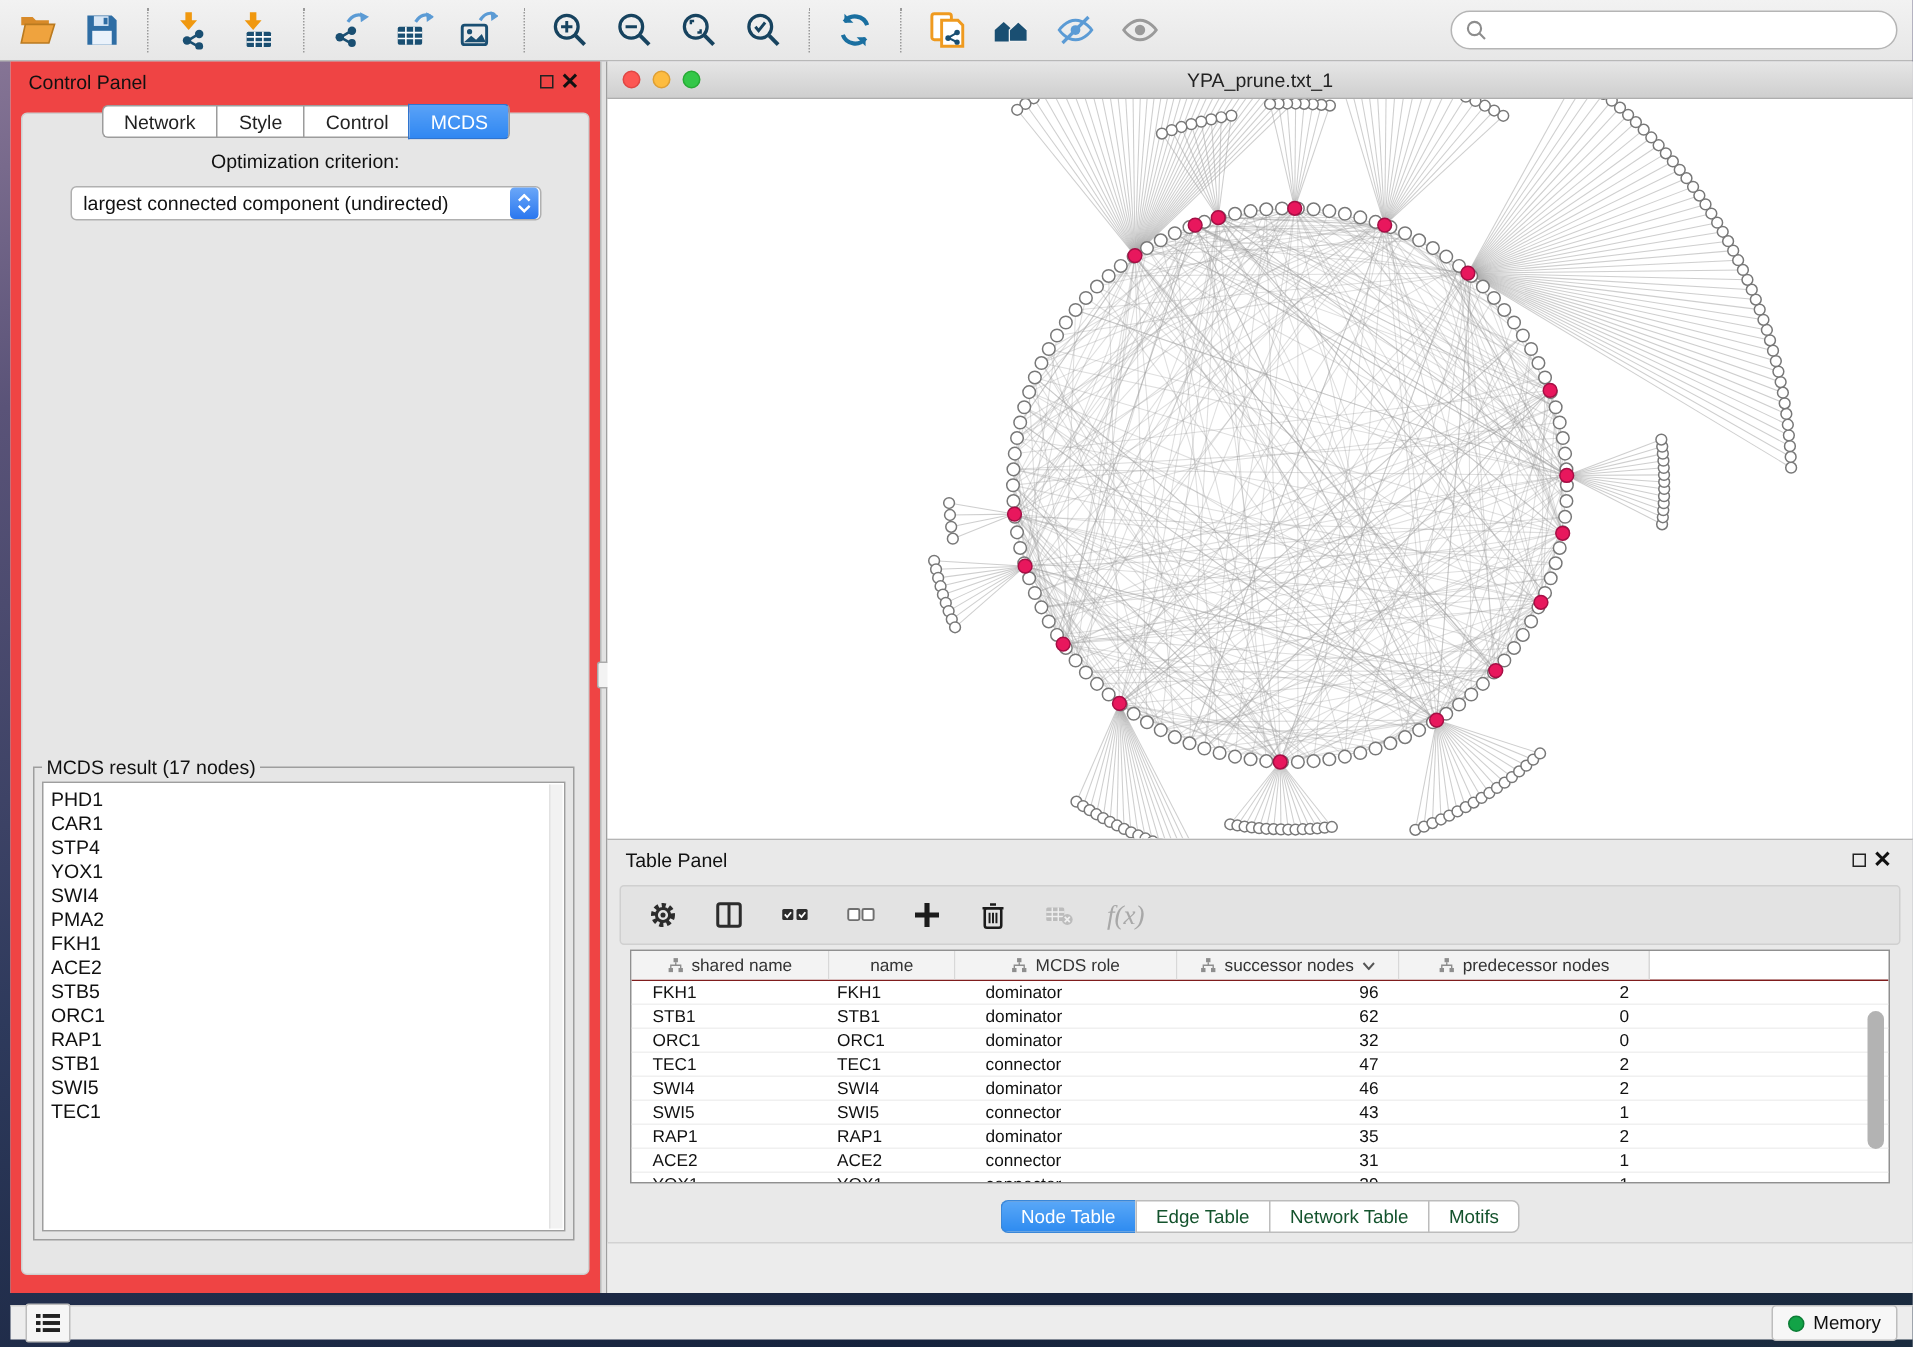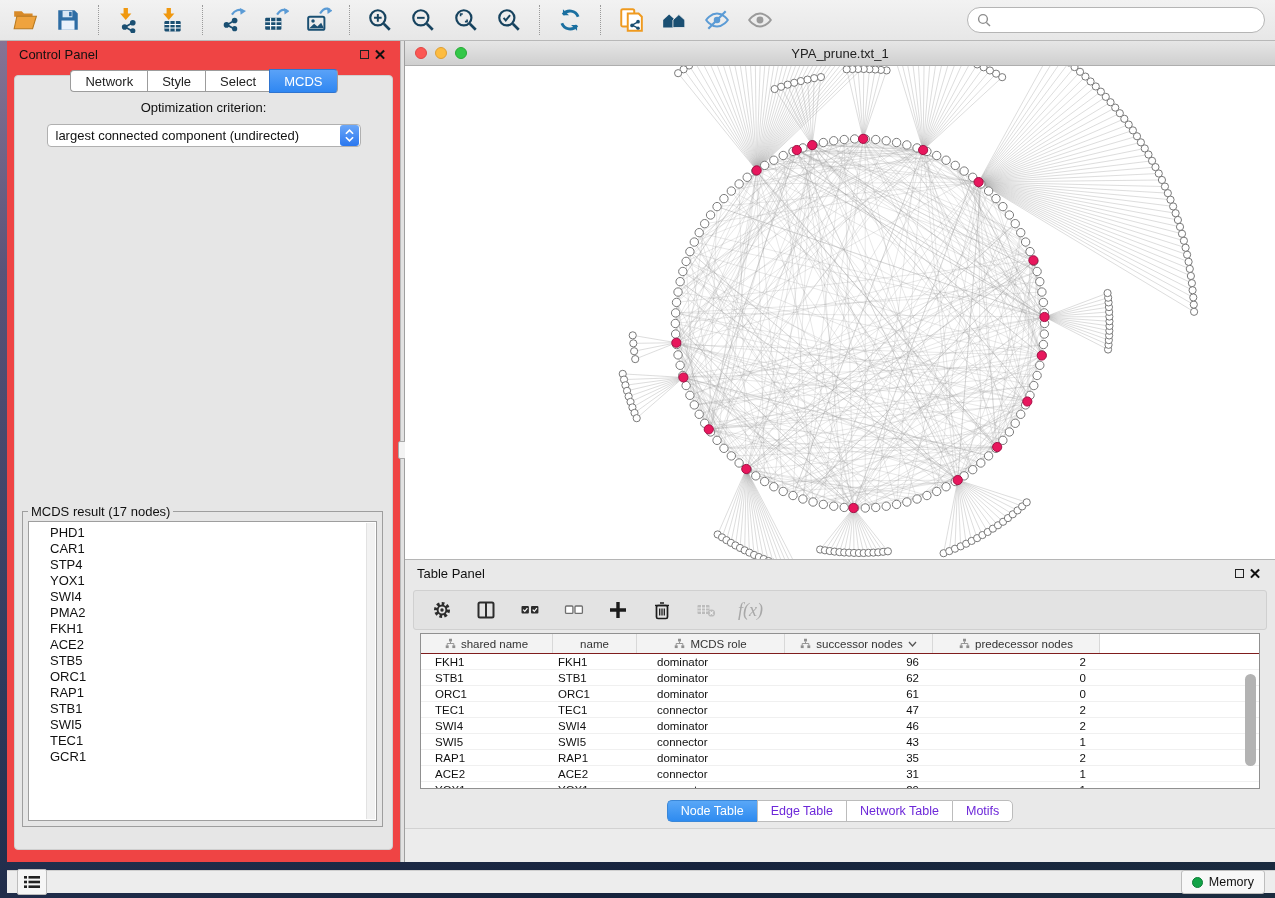--- a/index.html
+++ b/index.html
@@ -33,21 +33,21 @@
   .opt-label{text-align:center;margin-top:24px;font-size:13px;color:#111;}
   .select-box{width:314px;height:23px;margin:9px auto 0;background:#fff;border:1px solid #b0b0b0;border-radius:4px;display:flex;align-items:center;cursor:pointer;}
   .select-value{flex:1;font-size:13px;color:#111;padding-left:8px;white-space:nowrap;overflow:hidden;}
   .select-stepper{width:19px;height:21px;margin:0 1px;border-radius:3px;background:linear-gradient(#6ba7f8,#2a77ef);display:flex;flex-direction:column;align-items:center;justify-content:center;gap:1px;}
   .select-stepper svg{width:9px;height:6px;}
   .btn-row{display:flex;justify-content:center;gap:13px;margin-top:12px;}
   .push-btn{height:23px;padding:0 13px;background:linear-gradient(#ffffff,#f0f0f0);border:1px solid #8f8f8f;border-radius:4px;font-size:13px;color:#111;cursor:pointer;font-family:"Liberation Sans",sans-serif;}
   .push-btn.focused{box-shadow:0 0 0 3px rgba(110,165,245,.6);border-color:#5e93d8;}
   .mcds-fieldset{position:absolute;left:7px;right:9px;top:428px;bottom:22px;border:1px solid #9e9e9e;background:transparent;}
   .mcds-fieldset legend{font-size:13px;color:#111;margin-left:5px;padding:0 3px;}
-  .mcds-list{position:absolute;left:5px;right:5px;top:2px;bottom:5px;background:#fff;border:1px solid #9e9e9e;overflow:hidden;font-size:13px;color:#111;padding:3px 21px;}
+  .mcds-list{position:absolute;left:5px;right:5px;top:2px;bottom:5px;background:#fff;border:1px solid #9e9e9e;overflow:hidden;font-size:13px;color:#111;padding:3px 5px;}
   .mcds-item{line-height:16px;cursor:default;}
   .list-scroll{position:absolute;top:1px;bottom:1px;right:1px;width:9px;background:#f2f2f2;border-left:1px solid #e2e2e2;}
 
   
   .splitter{width:5px;background:#e2e2e2;border-left:1px solid #b9b9b9;border-right:1px solid #9f9f9f;position:relative;flex:0 0 auto;cursor:col-resize;}
   .splitter-handle{position:absolute;left:-3px;top:400px;width:9px;height:18px;background:#f3f3f3;border:1px solid #aaa;border-radius:2px;}
 
   
   .right-col{flex:1;display:flex;flex-direction:column;background:#e9e9e9;min-width:0;}
   .net-window{height:519px;display:flex;flex-direction:column;border-bottom:1px solid #b5b5b5;}
@@ -73,21 +73,21 @@
   .th{display:flex;align-items:center;gap:5px;background:#f3f3f3;border-right:1px solid #d8d8d8;font-size:11.5px;color:#333;justify-content:center;cursor:pointer;}
   .th .tree-ic{width:11px;height:11px;flex:0 0 auto;}
   .c0{width:132px;} .c1{width:84px;} .c2{width:148px;} .c3{width:148px;} .c4{width:167px;}
   .trow{display:flex;height:16px;align-items:center;border-bottom:1px solid #f0f0f0;cursor:default;}
   .tcell{font-size:11.5px;color:#111;white-space:nowrap;overflow:hidden;}
   .trow .c0{padding-left:14px;} .trow .c1{padding-left:5px;} .trow .c2{padding-left:20px;}
   .trow .c3,.trow .c4{text-align:right;padding-right:14px;}
   .vscroll{position:absolute;top:22px;bottom:4px;right:3px;width:11px;}
   .vscroll .thumb{position:absolute;top:18px;height:92px;left:0;width:11px;background:#b3b3b3;border-radius:6px;}
   .tp-tabs{position:absolute;left:0;right:0;bottom:40px;display:flex;justify-content:center;}
-  .tp-tab{height:22px;padding:0 13px;background:#fff;border:1px solid #bcbcbc;border-right:none;display:flex;align-items:center;font-size:12.5px;color:#6d28d9;cursor:pointer;}
+  .tp-tab{height:22px;padding:0 13px;background:#fff;border:1px solid #bcbcbc;border-right:none;display:flex;align-items:center;font-size:12.5px;color:#14532d;cursor:pointer;}
   .tp-tab:first-child{border-radius:5px 0 0 5px;}
   .tp-tab.last{border-right:1px solid #bcbcbc;border-radius:0 5px 5px 0;}
   .tp-tab.active{background:linear-gradient(#59a7f7,#2e8bf0);border-color:#3a87d8;color:#fff;}
   .tp-bottom-strip{position:absolute;left:0;right:0;bottom:0;height:34px;border-top:1px solid #d2d2d2;background:#ececec;}
   .tp-tabs{z-index:2;}
 
   
   .status-bar{position:absolute;left:7px;right:0;bottom:5px;height:23px;background:#ededed;border-top:1px solid #cfcfcf;display:flex;align-items:center;padding:0 10px;}
   .status-left-btn{width:30px;height:26px;background:#f6f6f6;border:1px solid #bdbdbd;border-radius:2px;display:flex;align-items:center;justify-content:center;cursor:pointer;}
   .status-left-btn svg{width:16px;height:14px;}
@@ -261,21 +261,21 @@
         </span>
     </div>
     <div class="cp-tabs">
       <div class="cp-tab">
           <span>Network</span>
         </div>
       <div class="cp-tab">
           <span>Style</span>
         </div>
       <div class="cp-tab">
-          <span>Select</span>
+          <span>Control</span>
         </div>
       <div class="cp-tab active last">
           <span>MCDS</span>
         </div>
     </div>
     <div class="cp-body">
       <div class="opt-label">Optimization criterion:</div>
       <div class="select-box">
         <span class="select-value">largest connected component (undirected)</span>
         <span class="select-stepper">
@@ -298,21 +298,20 @@
             <div class="mcds-item">SWI4</div>
             <div class="mcds-item">PMA2</div>
             <div class="mcds-item">FKH1</div>
             <div class="mcds-item">ACE2</div>
             <div class="mcds-item">STB5</div>
             <div class="mcds-item">ORC1</div>
             <div class="mcds-item">RAP1</div>
             <div class="mcds-item">STB1</div>
             <div class="mcds-item">SWI5</div>
             <div class="mcds-item">TEC1</div>
-            <div class="mcds-item">GCR1</div>
           </div>
       </fieldset>
     </div>
   </div>
 
   <div class="splitter">
     <div class="splitter-handle"></div>
   </div>
 
   <div class="right-col">
@@ -1382,21 +1381,21 @@
               <div class="tcell c0">STB1</div>
               <div class="tcell c1">STB1</div>
               <div class="tcell c2">dominator</div>
               <div class="tcell c3">62</div>
               <div class="tcell c4">0</div>
             </div>
             <div class="trow">
               <div class="tcell c0">ORC1</div>
               <div class="tcell c1">ORC1</div>
               <div class="tcell c2">dominator</div>
-              <div class="tcell c3">61</div>
+              <div class="tcell c3">32</div>
               <div class="tcell c4">0</div>
             </div>
             <div class="trow">
               <div class="tcell c0">TEC1</div>
               <div class="tcell c1">TEC1</div>
               <div class="tcell c2">connector</div>
               <div class="tcell c3">47</div>
               <div class="tcell c4">2</div>
             </div>
             <div class="trow">

